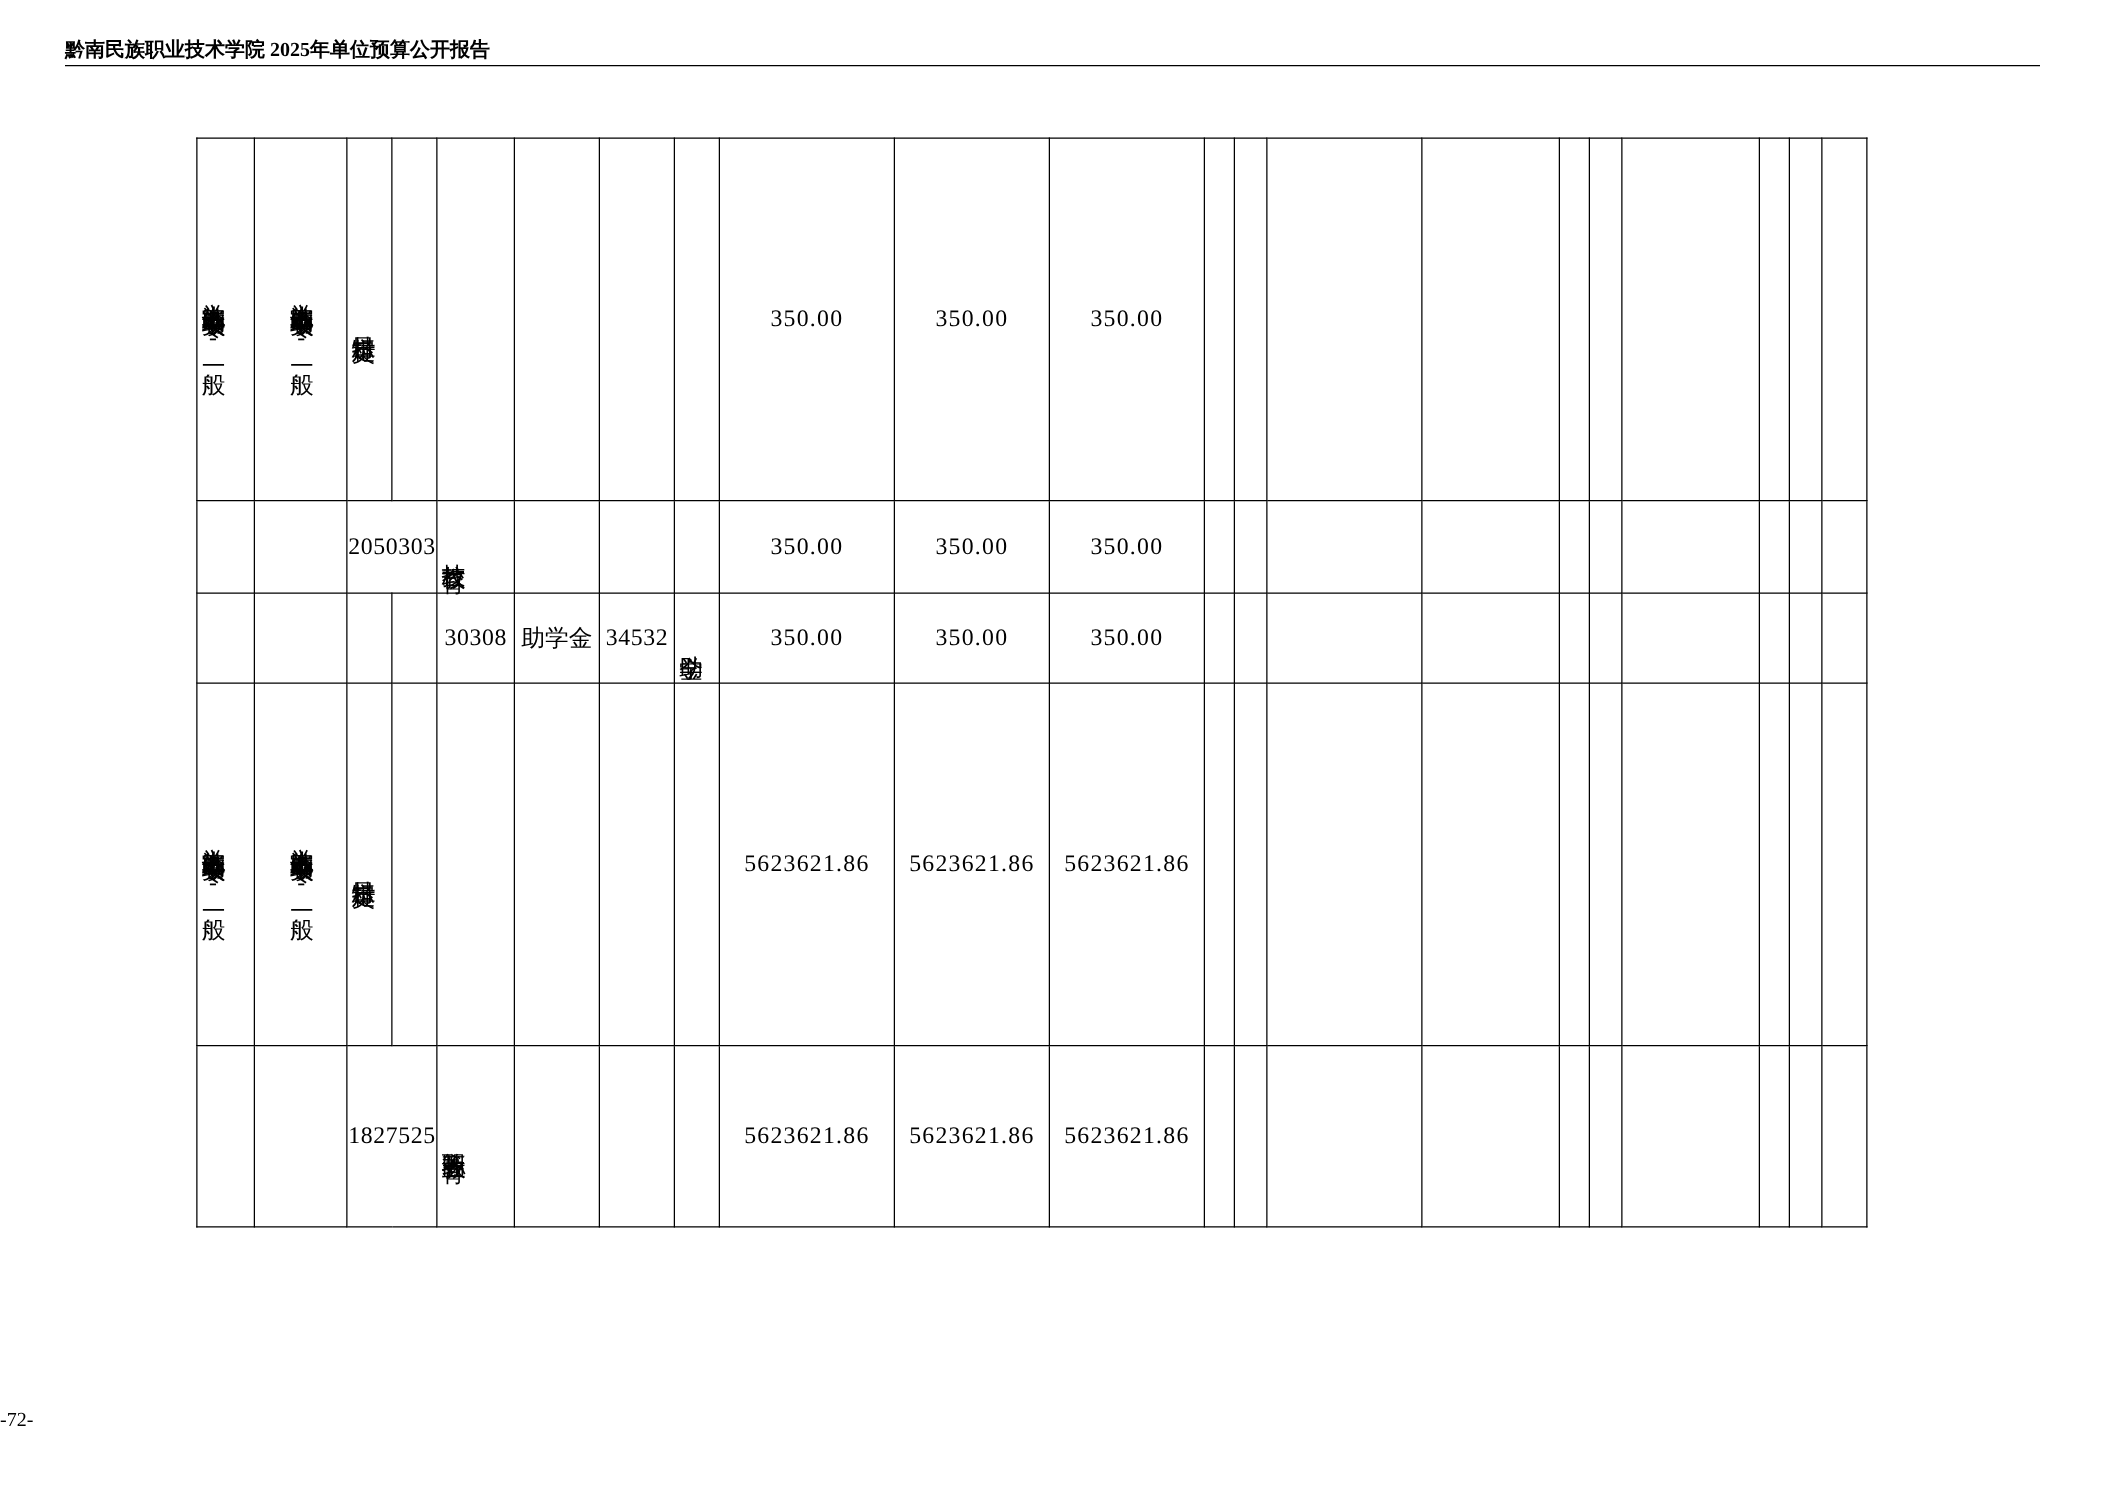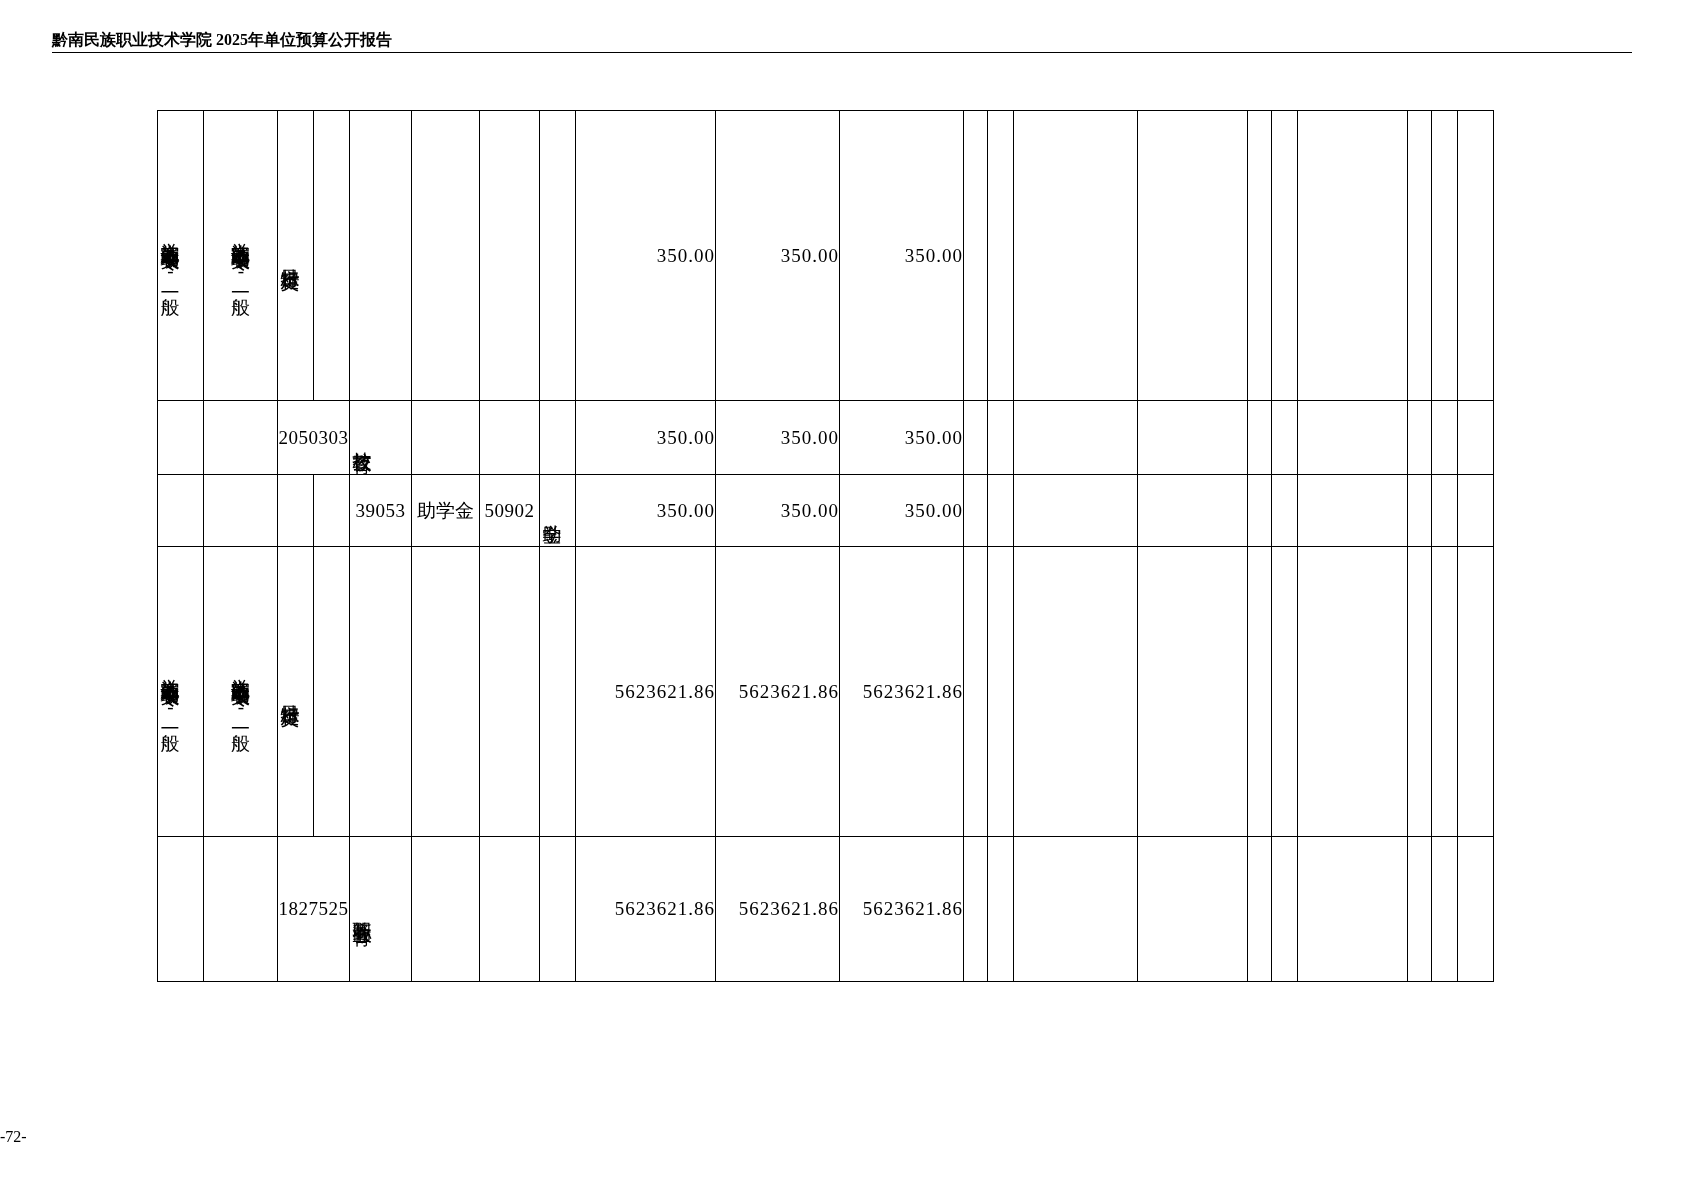--- a/index.html
+++ b/index.html
@@ -78,21 +78,21 @@
     text-orientation: upright;
     letter-spacing: 1px;
     line-height: 1.05;
     display: block;
     margin: 0;
     padding: 4px 0 4px 2px;
     font-size: 19px;
     white-space: nowrap;
   }
   .num {
-    text-align: right;
+    text-align: center;
     font-size: 19px;
     letter-spacing: 1px;
     font-family: "Liberation Serif", "DejaVu Serif", serif;
     white-space: nowrap;
     padding: 0 4px;
   }
   .code {
     text-align: center;
     font-size: 19px;
     letter-spacing: 0.5px;
@@ -223,23 +223,23 @@
         <td></td>
         <td></td>
         <td></td>
       </tr>
 
       <tr style="height:72px">
         <td></td>
         <td></td>
         <td></td>
         <td></td>
-        <td class="code">39053</td>
+        <td class="code">30308</td>
         <td class="txt">助学金</td>
-        <td class="code">50902</td>
+        <td class="code">34532</td>
         <td>
           <div class="vcell-wrap-left">
                 <span class="vtop">助学金</span>
               </div>
         </td>
         <td class="num">350.00</td>
         <td class="num">350.00</td>
         <td class="num">350.00</td>
         <td></td>
         <td></td>

